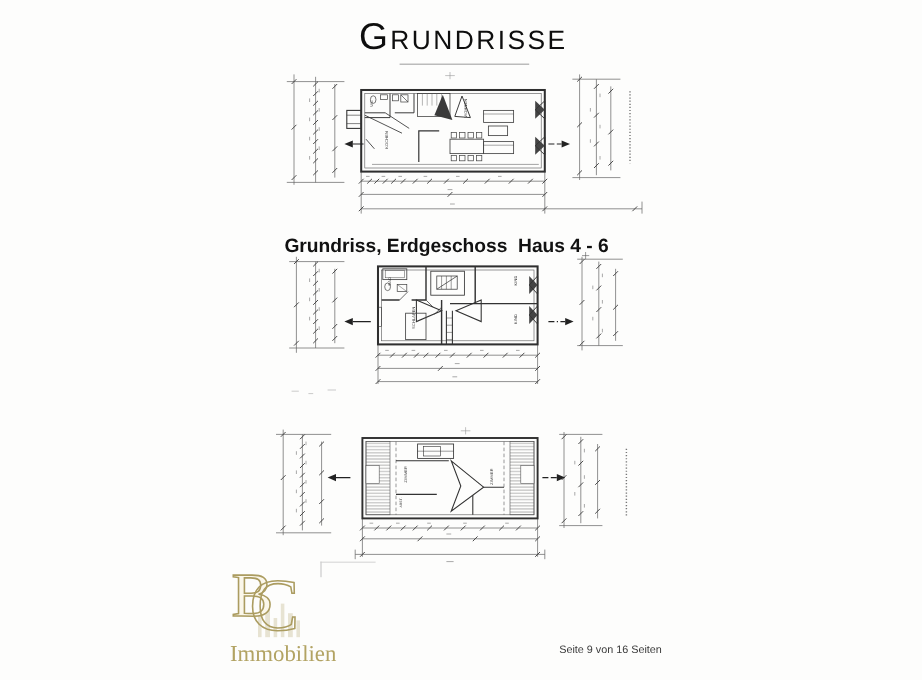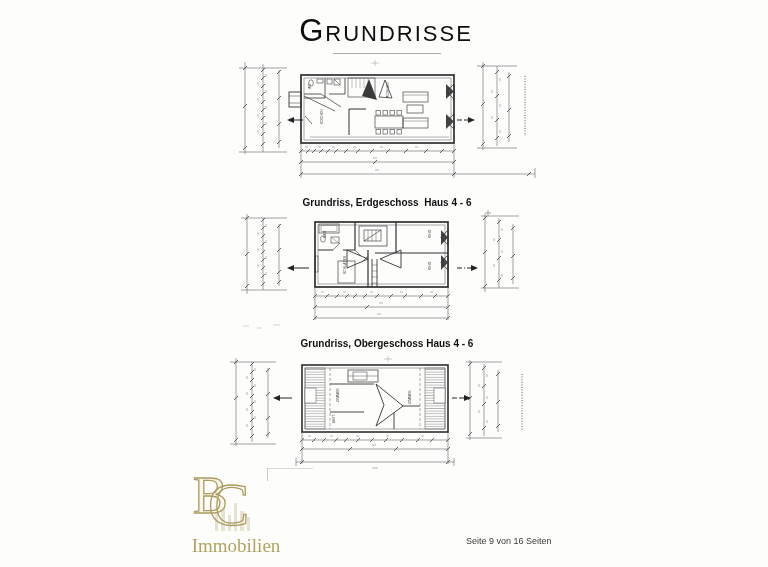--- a/index.html
+++ b/index.html
@@ -7,22 +7,22 @@
     position:relative;width:768px;height:567px;background:#fdfdfc;
     font-family:"Liberation Sans",sans-serif;overflow:hidden;margin:0 auto;
   }
   
   #title{position:absolute;left:234px;top:14px;width:304px;text-align:center;
          color:#0e0e0e;font-weight:500;letter-spacing:2px;white-space:nowrap;}
   #title .big{font-size:31px;line-height:34px;}
   #title .small{font-size:22px;line-height:34px;}
   #title-underline{position:absolute;left:333px;top:53px;width:108px;height:1px;background:#ababab;}
   
-  .caption{position:absolute;left:237px;width:300px;text-align:center;
-           font-size:10px;font-weight:bold;color:#111;white-space:pre;}
+  .caption{position:absolute;left:237px;width:300px;text-align:left;
+           font-size:16px;font-weight:bold;color:#111;white-space:pre;}
   #cap-eg{top:197px;}
   #cap-og{top:338px;}
   #cap-dg{top:479px;}
   .plan{position:absolute;}
   #plan-eg{left:235px;top:54px;}
   #plan-og{left:235px;top:208px;}
   #plan-dg{left:226px;top:350px;}
   svg text.room{font-family:"Liberation Sans",sans-serif;font-size:3.2px;fill:#333;letter-spacing:.2px;}
   
   #logo{position:absolute;left:191px;top:467px;width:120px;height:96px;}
@@ -210,21 +210,20 @@
     <g>
       <polygon points="243,60 236,57 236,63" fill="#222"></polygon>
         <path d="M222 60 H236" stroke="#222" stroke-width="1" stroke-dasharray="5,2,1,2"></path>
     </g>
 
     <text class="room" x="91" y="30" transform="rotate(-90 91 30)">BAD</text>
     <text class="room" x="111" y="66" transform="rotate(-90 111 66)">SCHLAFEN</text>
     <text class="room" x="196" y="30" transform="rotate(-90 196 30)">KIND</text>
     <text class="room" x="196" y="62" transform="rotate(-90 196 62)">KIND</text>
   </svg>
-  <div id="cap-og" class="caption">Grundriss, Obergeschoss Haus 4 - 6</div>
 
   <svg id="plan-dg" class="plan" width="330" height="135" viewBox="0 0 330 135">
     <defs>
       <pattern id="hatch" width="4" height="2.6" patternUnits="userSpaceOnUse">
         <path d="M0 1.3 H4" stroke="#777" stroke-width="0.5"></path>
       </pattern>
     </defs>
     <g stroke="#666" stroke-width="0.6" fill="none">
       <path d="M4 12 H50 M4 94 H50 M10 8 V96 M26 12 V92 M42 18 V88"></path>
       <path stroke="#444" stroke-width="0.8" d="M8 14 l4 -4 M8 50 l4 -4 M8 92 l4 -4

